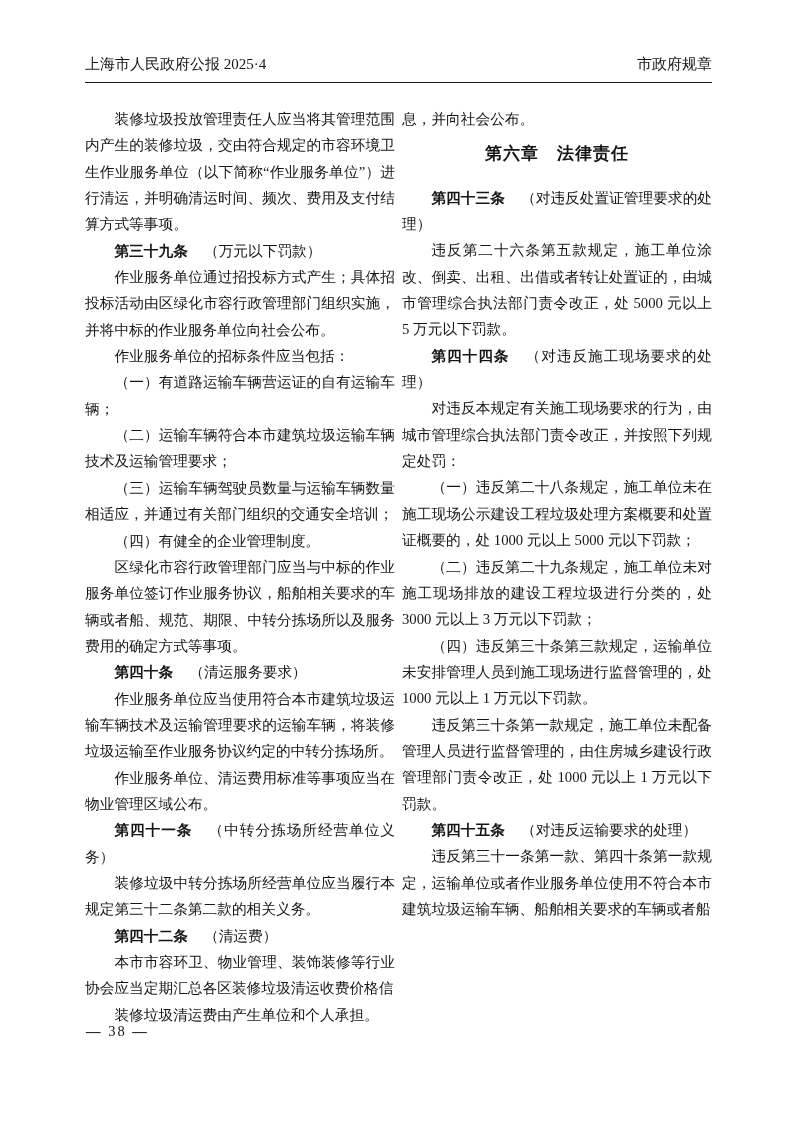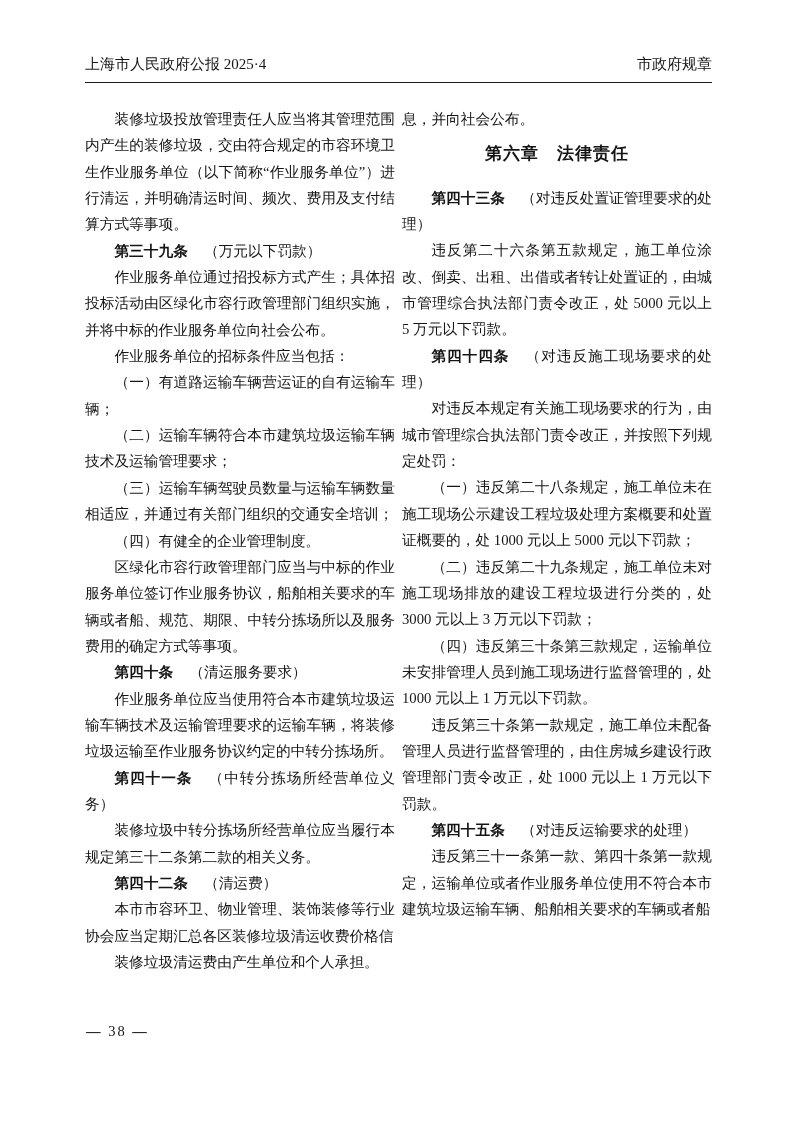--- a/index.html
+++ b/index.html
@@ -72,20 +72,21 @@
         <p><span class="art-num">第三十九条</span><span>（万元以下罚款）</span></p>
         <p>作业服务单位通过招投标方式产生；具体招投标活动由区绿化市容行政管理部门组织实施，并将中标的作业服务单位向社会公布。</p>
         <p>作业服务单位的招标条件应当包括：</p>
         <p>（一）有道路运输车辆营运证的自有运输车辆；</p>
         <p>（二）运输车辆符合本市建筑垃圾运输车辆技术及运输管理要求；</p>
         <p>（三）运输车辆驾驶员数量与运输车辆数量相适应，并通过有关部门组织的交通安全培训；</p>
         <p>（四）有健全的企业管理制度。</p>
         <p>区绿化市容行政管理部门应当与中标的作业服务单位签订作业服务协议，船舶相关要求的车辆或者船、规范、期限、中转分拣场所以及服务费用的确定方式等事项。</p>
         <p><span class="art-num">第四十条</span><span>（清运服务要求）</span></p>
         <p>作业服务单位应当使用符合本市建筑垃圾运输车辆技术及运输管理要求的运输车辆，将装修垃圾运输至作业服务协议约定的中转分拣场所。</p>
+        <p>作业服务单位、清运费用标准等事项应当在物业管理区域公布。</p>
         <p><span class="art-num">第四十一条</span><span>（中转分拣场所经营单位义务）</span></p>
         <p>装修垃圾中转分拣场所经营单位应当履行本规定第三十二条第二款的相关义务。</p>
         <p><span class="art-num">第四十二条</span><span>（清运费）</span></p>
         <p>本市市容环卫、物业管理、装饰装修等行业协会应当定期汇总各区装修垃圾清运收费价格信</p>
         <p>装修垃圾清运费由产生单位和个人承担。</p>
       </div>
     <div class="col">
         <p class="no-indent">息，并向社会公布。</p>
         <p class="chapter">第六章　法律责任</p>
         <p><span class="art-num">第四十三条</span><span>（对违反处置证管理要求的处理）</span></p>

